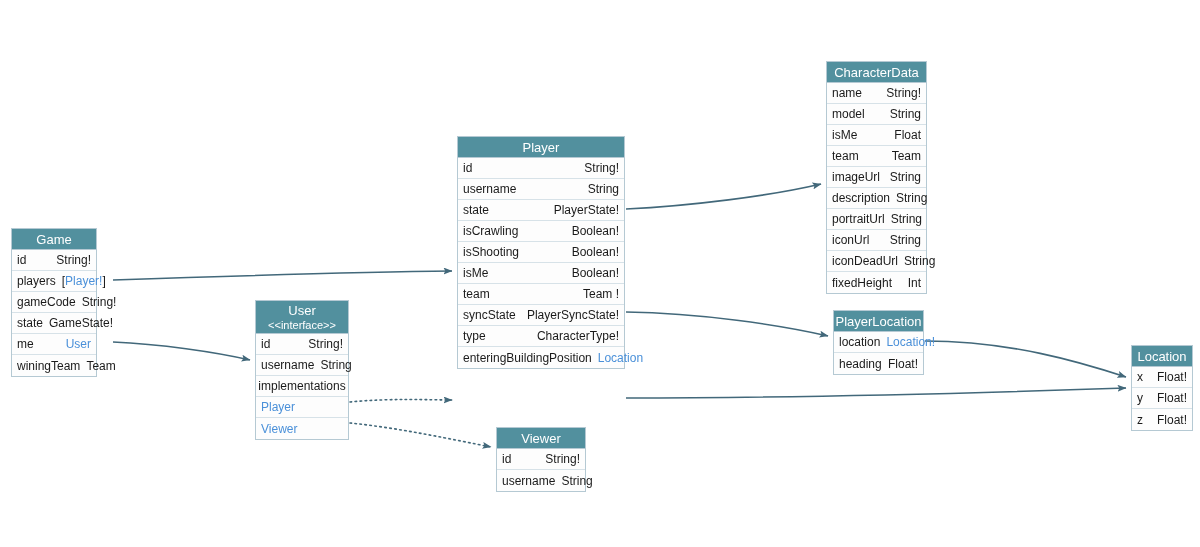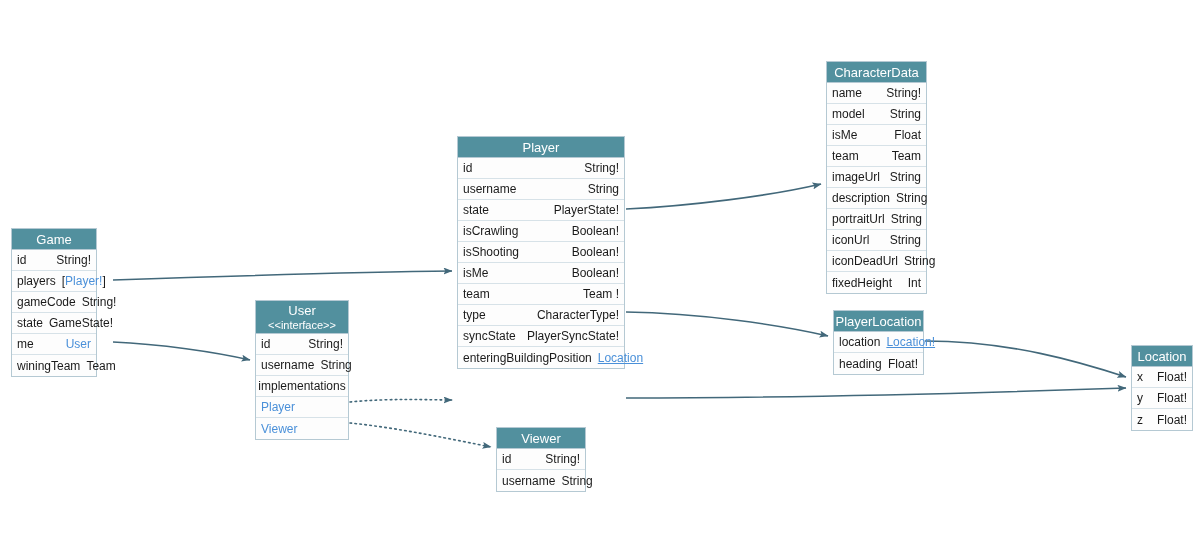--- a/index.html
+++ b/index.html
@@ -85,21 +85,20 @@
     padding-left: 6px;
   }
   .row .ftype.ref {
     color: #4a90d9;
   }
   .row .ftype .bang {
     color: #1a1a1a;
   }
   .row .ftype.ref-all, .row .ftype.ref-all .bang {
     color: #4a90d9;
-    text-decoration: underline;
   }
   .row.impl-label {
     justify-content: center;
     color: #1a1a1a;
   }
   .row.impl-item {
     justify-content: flex-start;
     color: #4a90d9;
   }
 </style>
@@ -199,26 +198,26 @@
         </div>
         <div class="row">
           <span class="fname">isMe</span>
           <span class="ftype">Boolean!</span>
         </div>
         <div class="row">
           <span class="fname">team</span>
           <span class="ftype">Team !</span>
         </div>
         <div class="row">
+          <span class="fname">syncState</span>
+          <span class="ftype">PlayerSyncState!</span>
+        </div>
+        <div class="row">
           <span class="fname">type</span>
           <span class="ftype">CharacterType!</span>
-        </div>
-        <div class="row">
-          <span class="fname">syncState</span>
-          <span class="ftype">PlayerSyncState!</span>
         </div>
         <div class="row">
           <span class="fname">enteringBuildingPosition</span>
           <span class="ftype ref ref-all">Location</span>
         </div>
       </div>
       <div class="entity" style="left: 496px; top: 427px; width: 90px;">
         <div class="entity-header">Viewer</div>
         <div class="row">
           <span class="fname">id</span>

